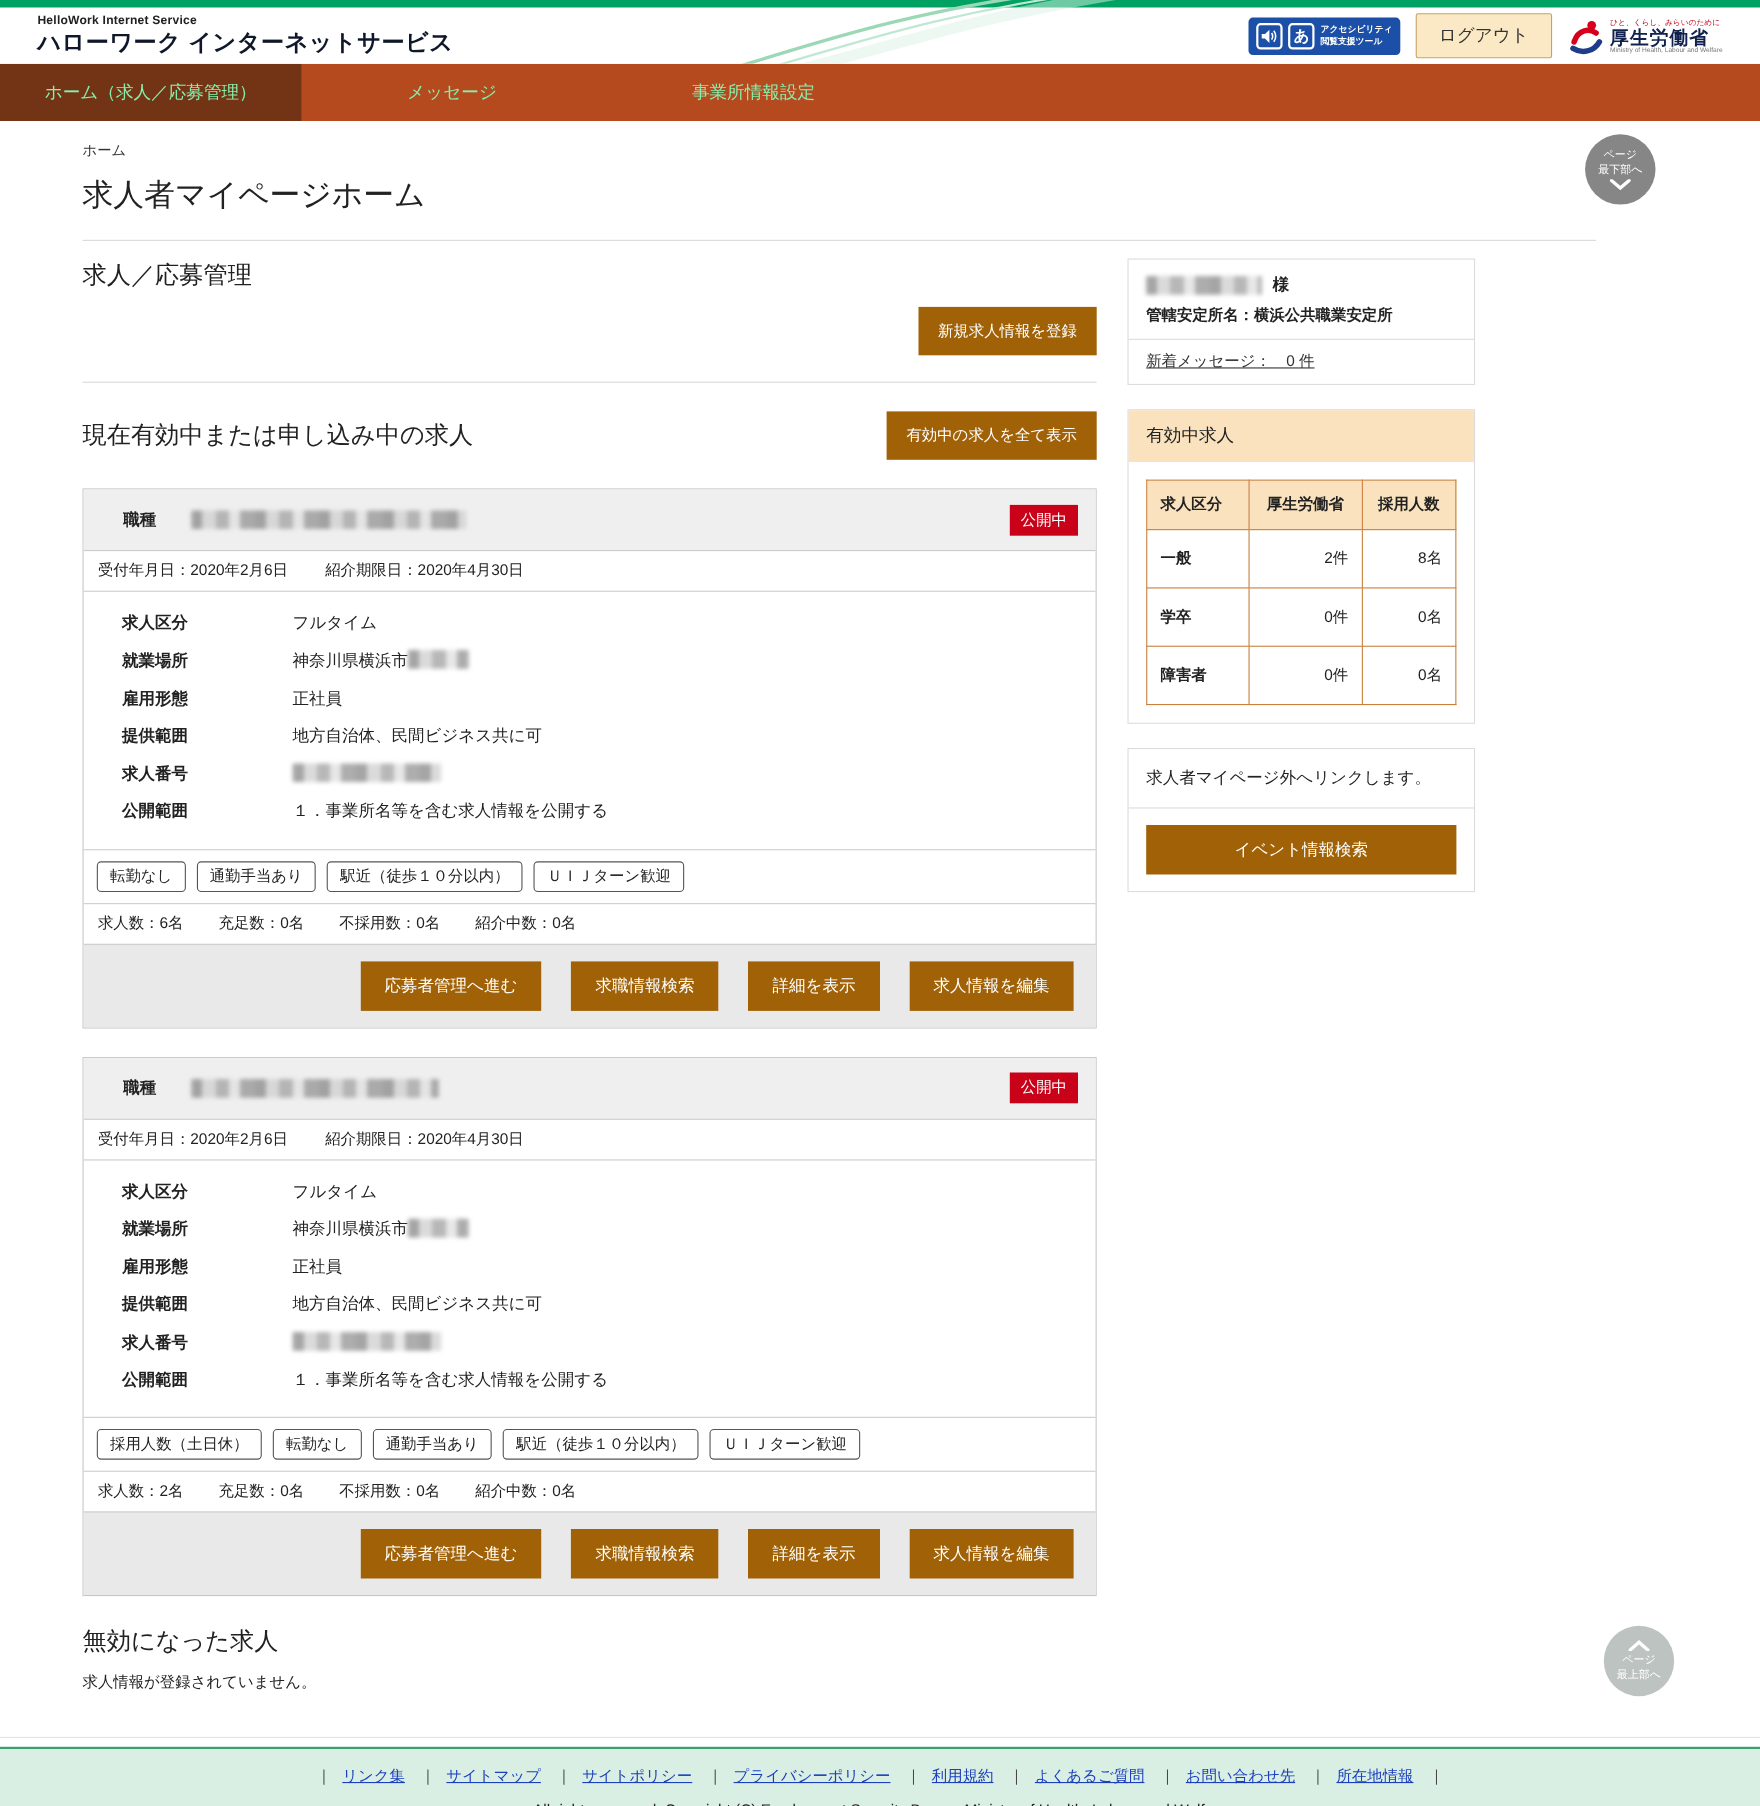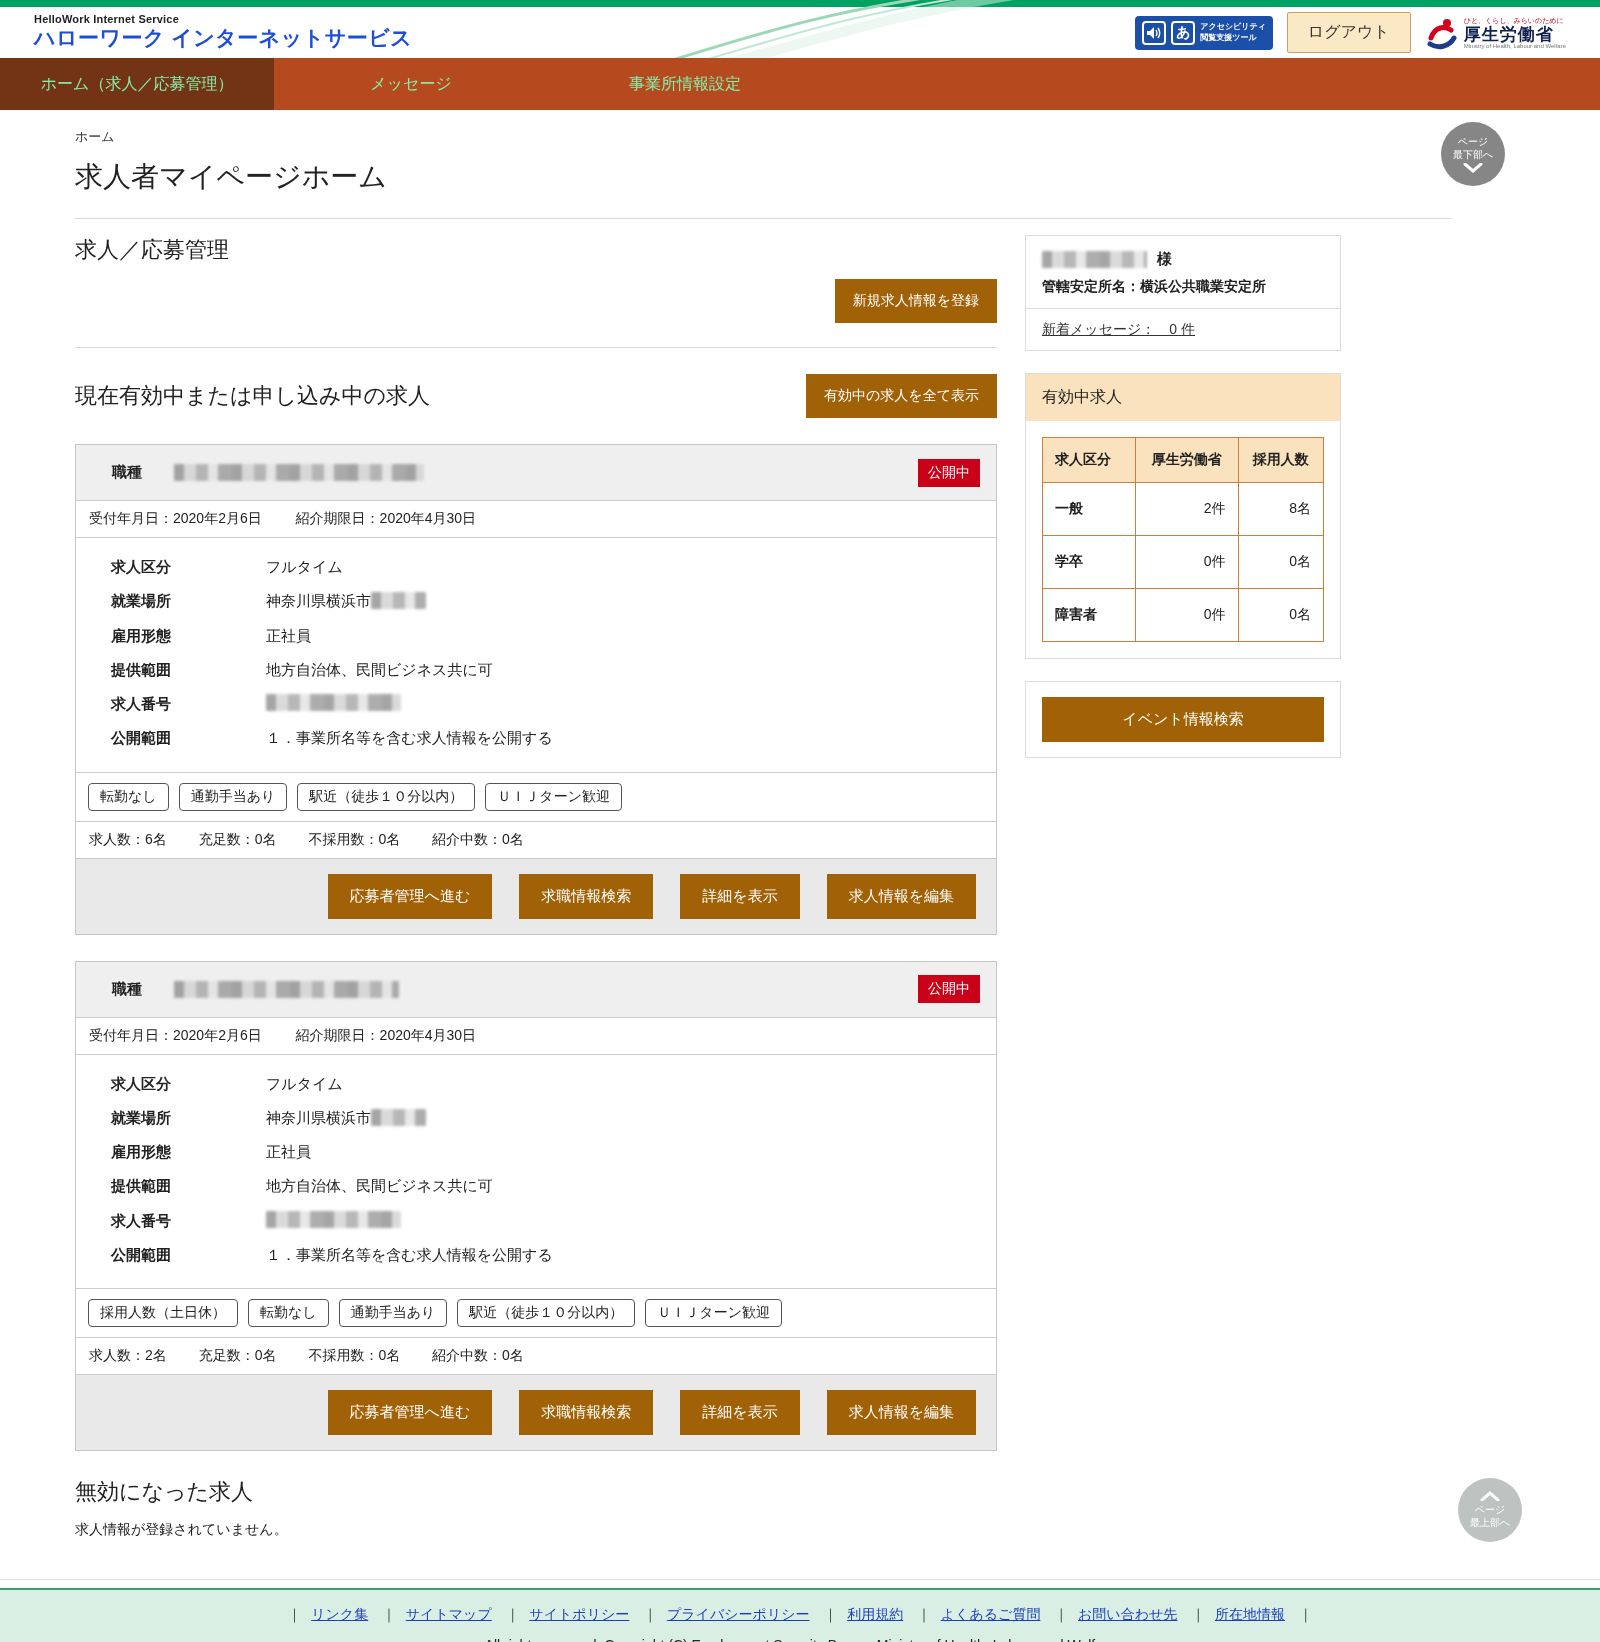--- a/index.html
+++ b/index.html
@@ -4,21 +4,21 @@
 <style>
   * { margin:0; padding:0; box-sizing:border-box; }
   body { background:#fff; font-family:"Liberation Sans","DejaVu Sans",sans-serif; color:#222; }
   .page { width:1600px; min-height:1642px; position:relative; background:#fff; display:flex; flex-direction:column; overflow:hidden; }
 
   
   .topbar { height:7px; background:#00a263; }
   .siteheader { height:51px; background:#fff; display:flex; align-items:center; padding:0 34px; position:relative; }
   .logo-block { position:relative; z-index:2; cursor:pointer; }
   .logo-small { font-size:11px; font-weight:bold; color:#222; letter-spacing:.2px; }
-  .logo-main { font-size:21px; font-weight:bold; color:#1d4ed8; letter-spacing:.5px; margin-top:-1px; }
+  .logo-main { font-size:21px; font-weight:bold; color:#0f172a; letter-spacing:.5px; margin-top:-1px; }
   .swoosh { position:absolute; left:560px; top:-7px; height:58px; width:460px; z-index:1; pointer-events:none; }
   .header-right { margin-left:auto; display:flex; align-items:center; gap:14px; z-index:2; }
   .acc-badge { background:#1c50a8; border-radius:4px; height:34px; display:flex; align-items:center; padding:3px 7px; gap:5px; cursor:pointer; }
   .acc-icon { width:24px; height:24px; background:#1c50a8; border:2px solid #fff; border-radius:4px; display:flex; align-items:center; justify-content:center; }
   .acc-glyph { color:#fff; font-size:14px; font-weight:bold; }
   .acc-text { display:flex; flex-direction:column; justify-content:center; }
   .acc-text span { color:#fff; font-size:8px; line-height:1.3; white-space:nowrap; font-weight:bold; }
   .logout-btn { background:#fbe8c5; border:1px solid #c7a268; border-radius:2px; padding:9px 20px; font-size:16px; color:#333; cursor:pointer; font-family:inherit; }
   .mhlw { display:flex; align-items:center; gap:5px; cursor:pointer; }
   .mhlw-text { display:flex; flex-direction:column; }
@@ -346,20 +346,21 @@
                   <td>障害者</td>
                   <td>0件</td>
                   <td>0名</td>
                 </tr>
               </tbody>
             </table>
           </div>
         </div>
 
         <div class="sb-card">
+          <div class="sb-note">求人者マイページ外へリンクします。</div>
           <div class="sb-btn-wrap">
             <button class="btn-orange">イベント情報検索</button>
           </div>
         </div>
       </aside>
     </div>
   </div>
 
   <div class="circle-btn circle-up">
     <svg width="20" height="10" viewBox="0 0 20 10">

